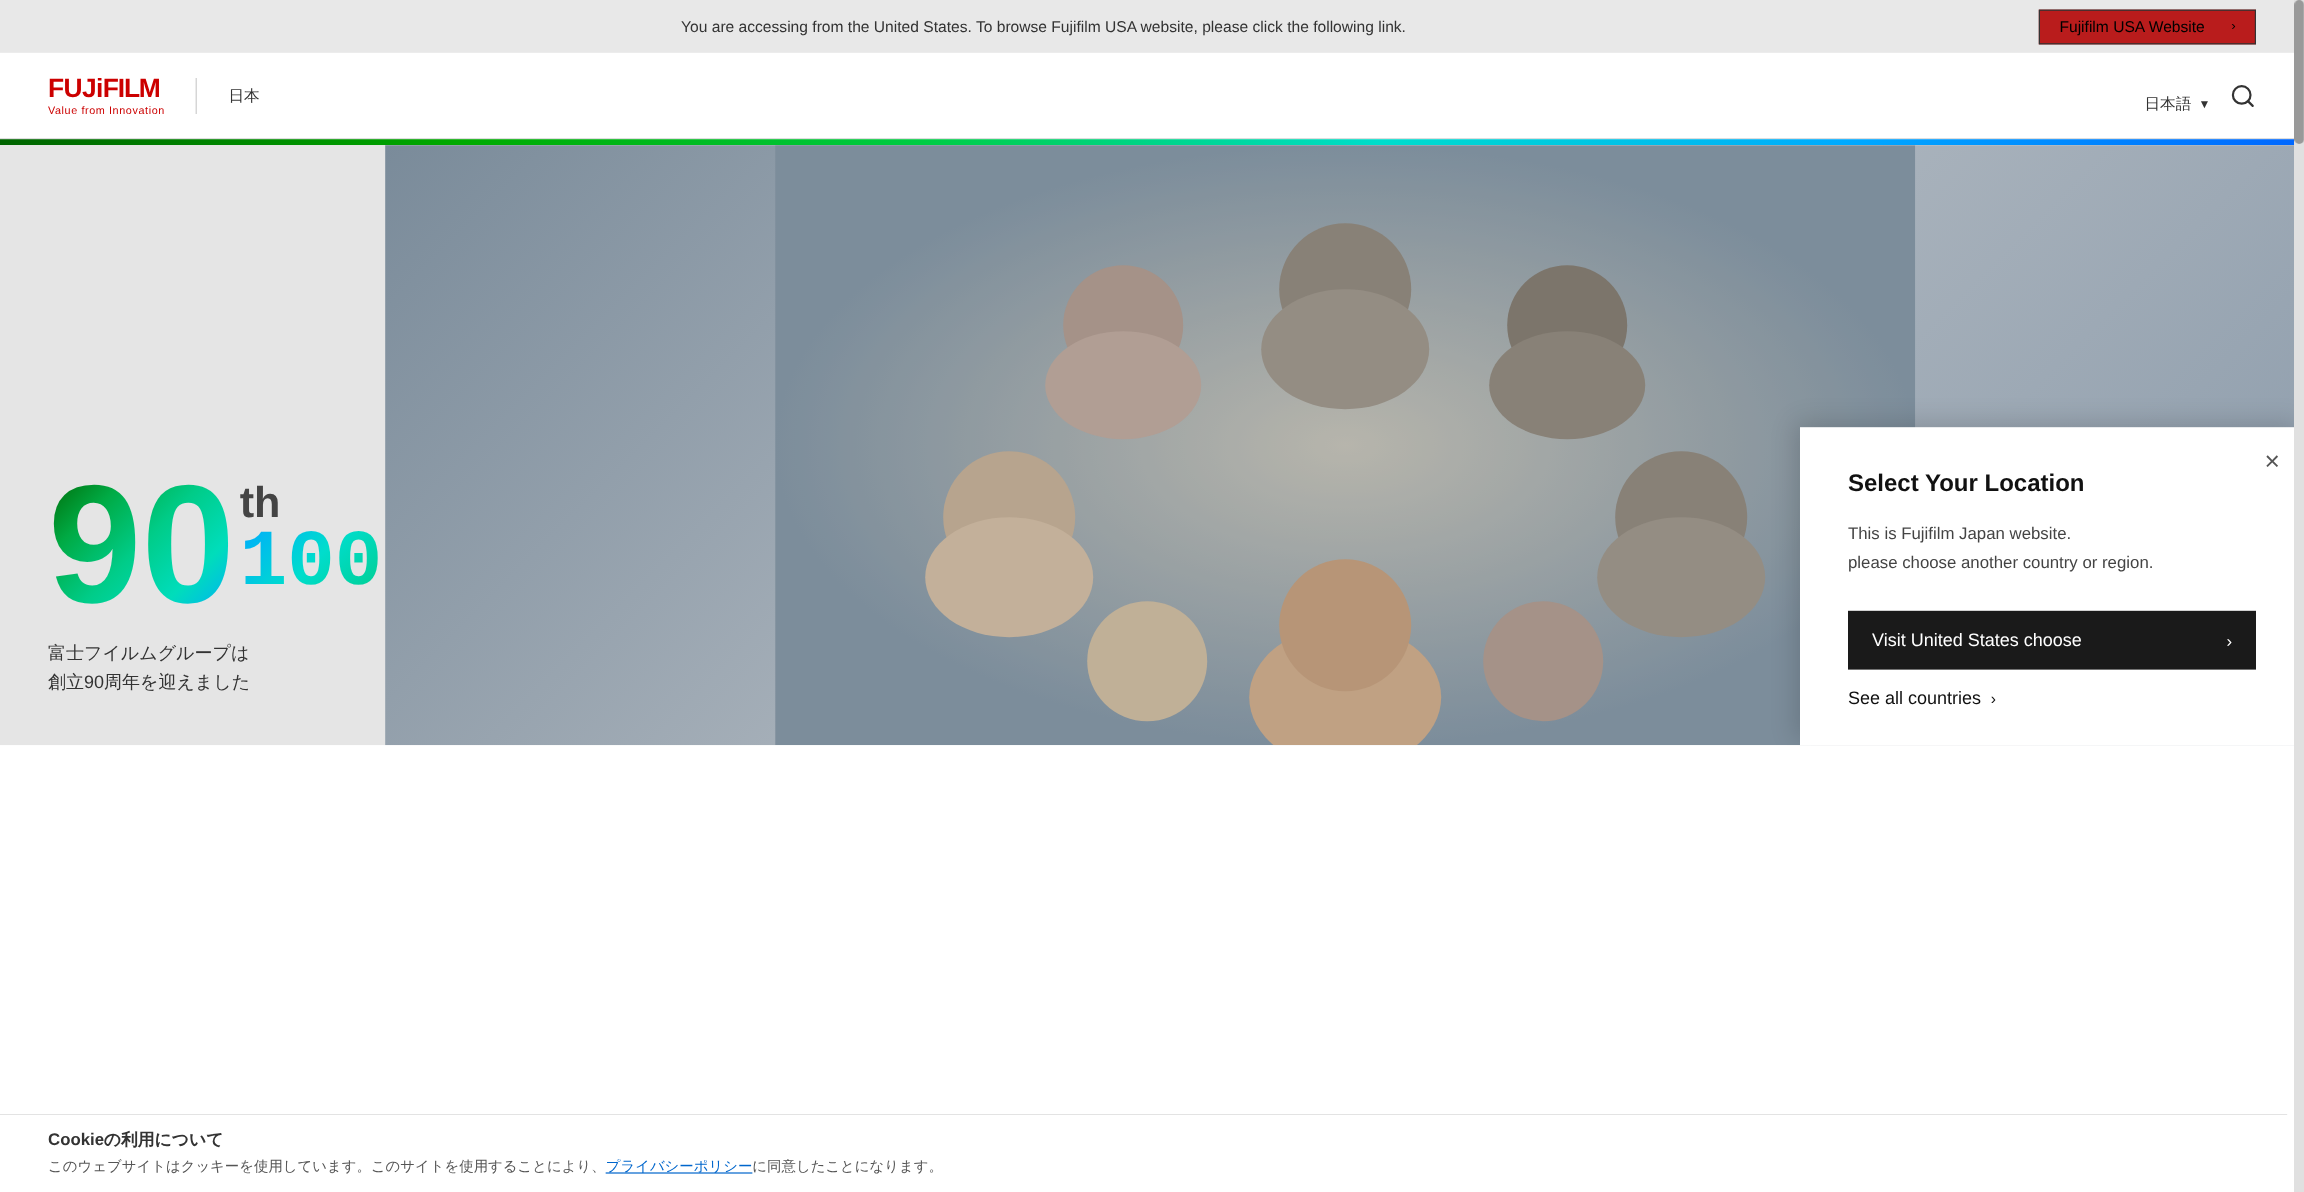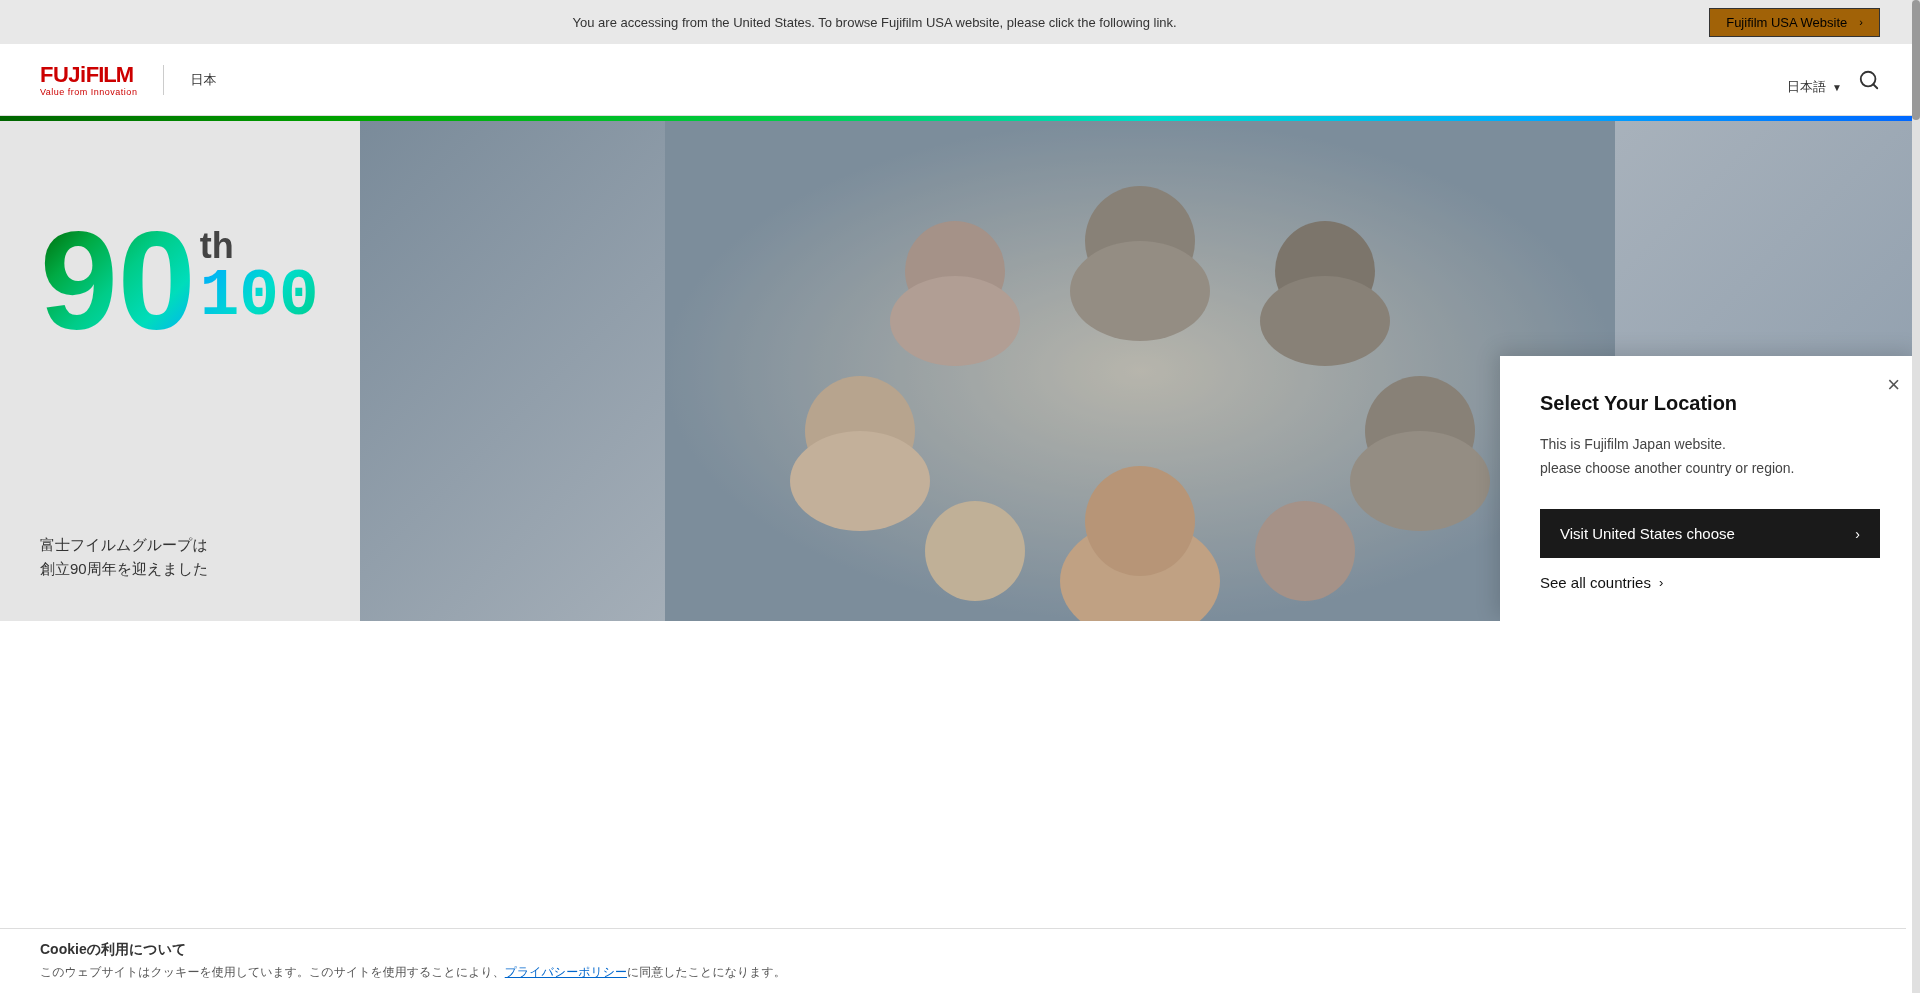--- a/index.html
+++ b/index.html
@@ -16,27 +16,27 @@
       position: relative;
     }
     .top-banner-text {
       font-size: 13px;
       color: #333;
       flex: 1;
       text-align: center;
     }
     .fujifilm-usa-btn {
       border: 1px solid #333;
-      background: #a16207;
+      background: #b91c1c;
       padding: 6px 16px;
       font-size: 13px;
       cursor: pointer;
       display: flex;
       align-items: center;
-      gap: 12px;
+      gap: 22px;
       white-space: nowrap;
     }
     .fujifilm-usa-btn .arrow { font-size: 11px; }
 
     
     .header {
       display: flex;
       align-items: center;
       padding: 0 40px;
       height: 72px;
@@ -118,25 +118,25 @@
     }
 
     
     .hero {
       display: flex;
       position: relative;
       background: #e5e5e5;
       height: 500px;
     }
     .hero-left {
-      width: 360px;
+      width: 321px;
       padding: 40px 40px;
       display: flex;
       flex-direction: column;
-      justify-content: space-between;
+      justify-content: flex-end;
       background: #e5e5e5;
       flex-shrink: 0;
     }
     .hero-number {
       font-size: 140px;
       font-weight: bold;
       line-height: 0.85;
       background: linear-gradient(135deg, #006400, #00aa44, #00cc88, #00ddbb, #00aaff);
       -webkit-background-clip: text;
       -webkit-text-fill-color: transparent;

